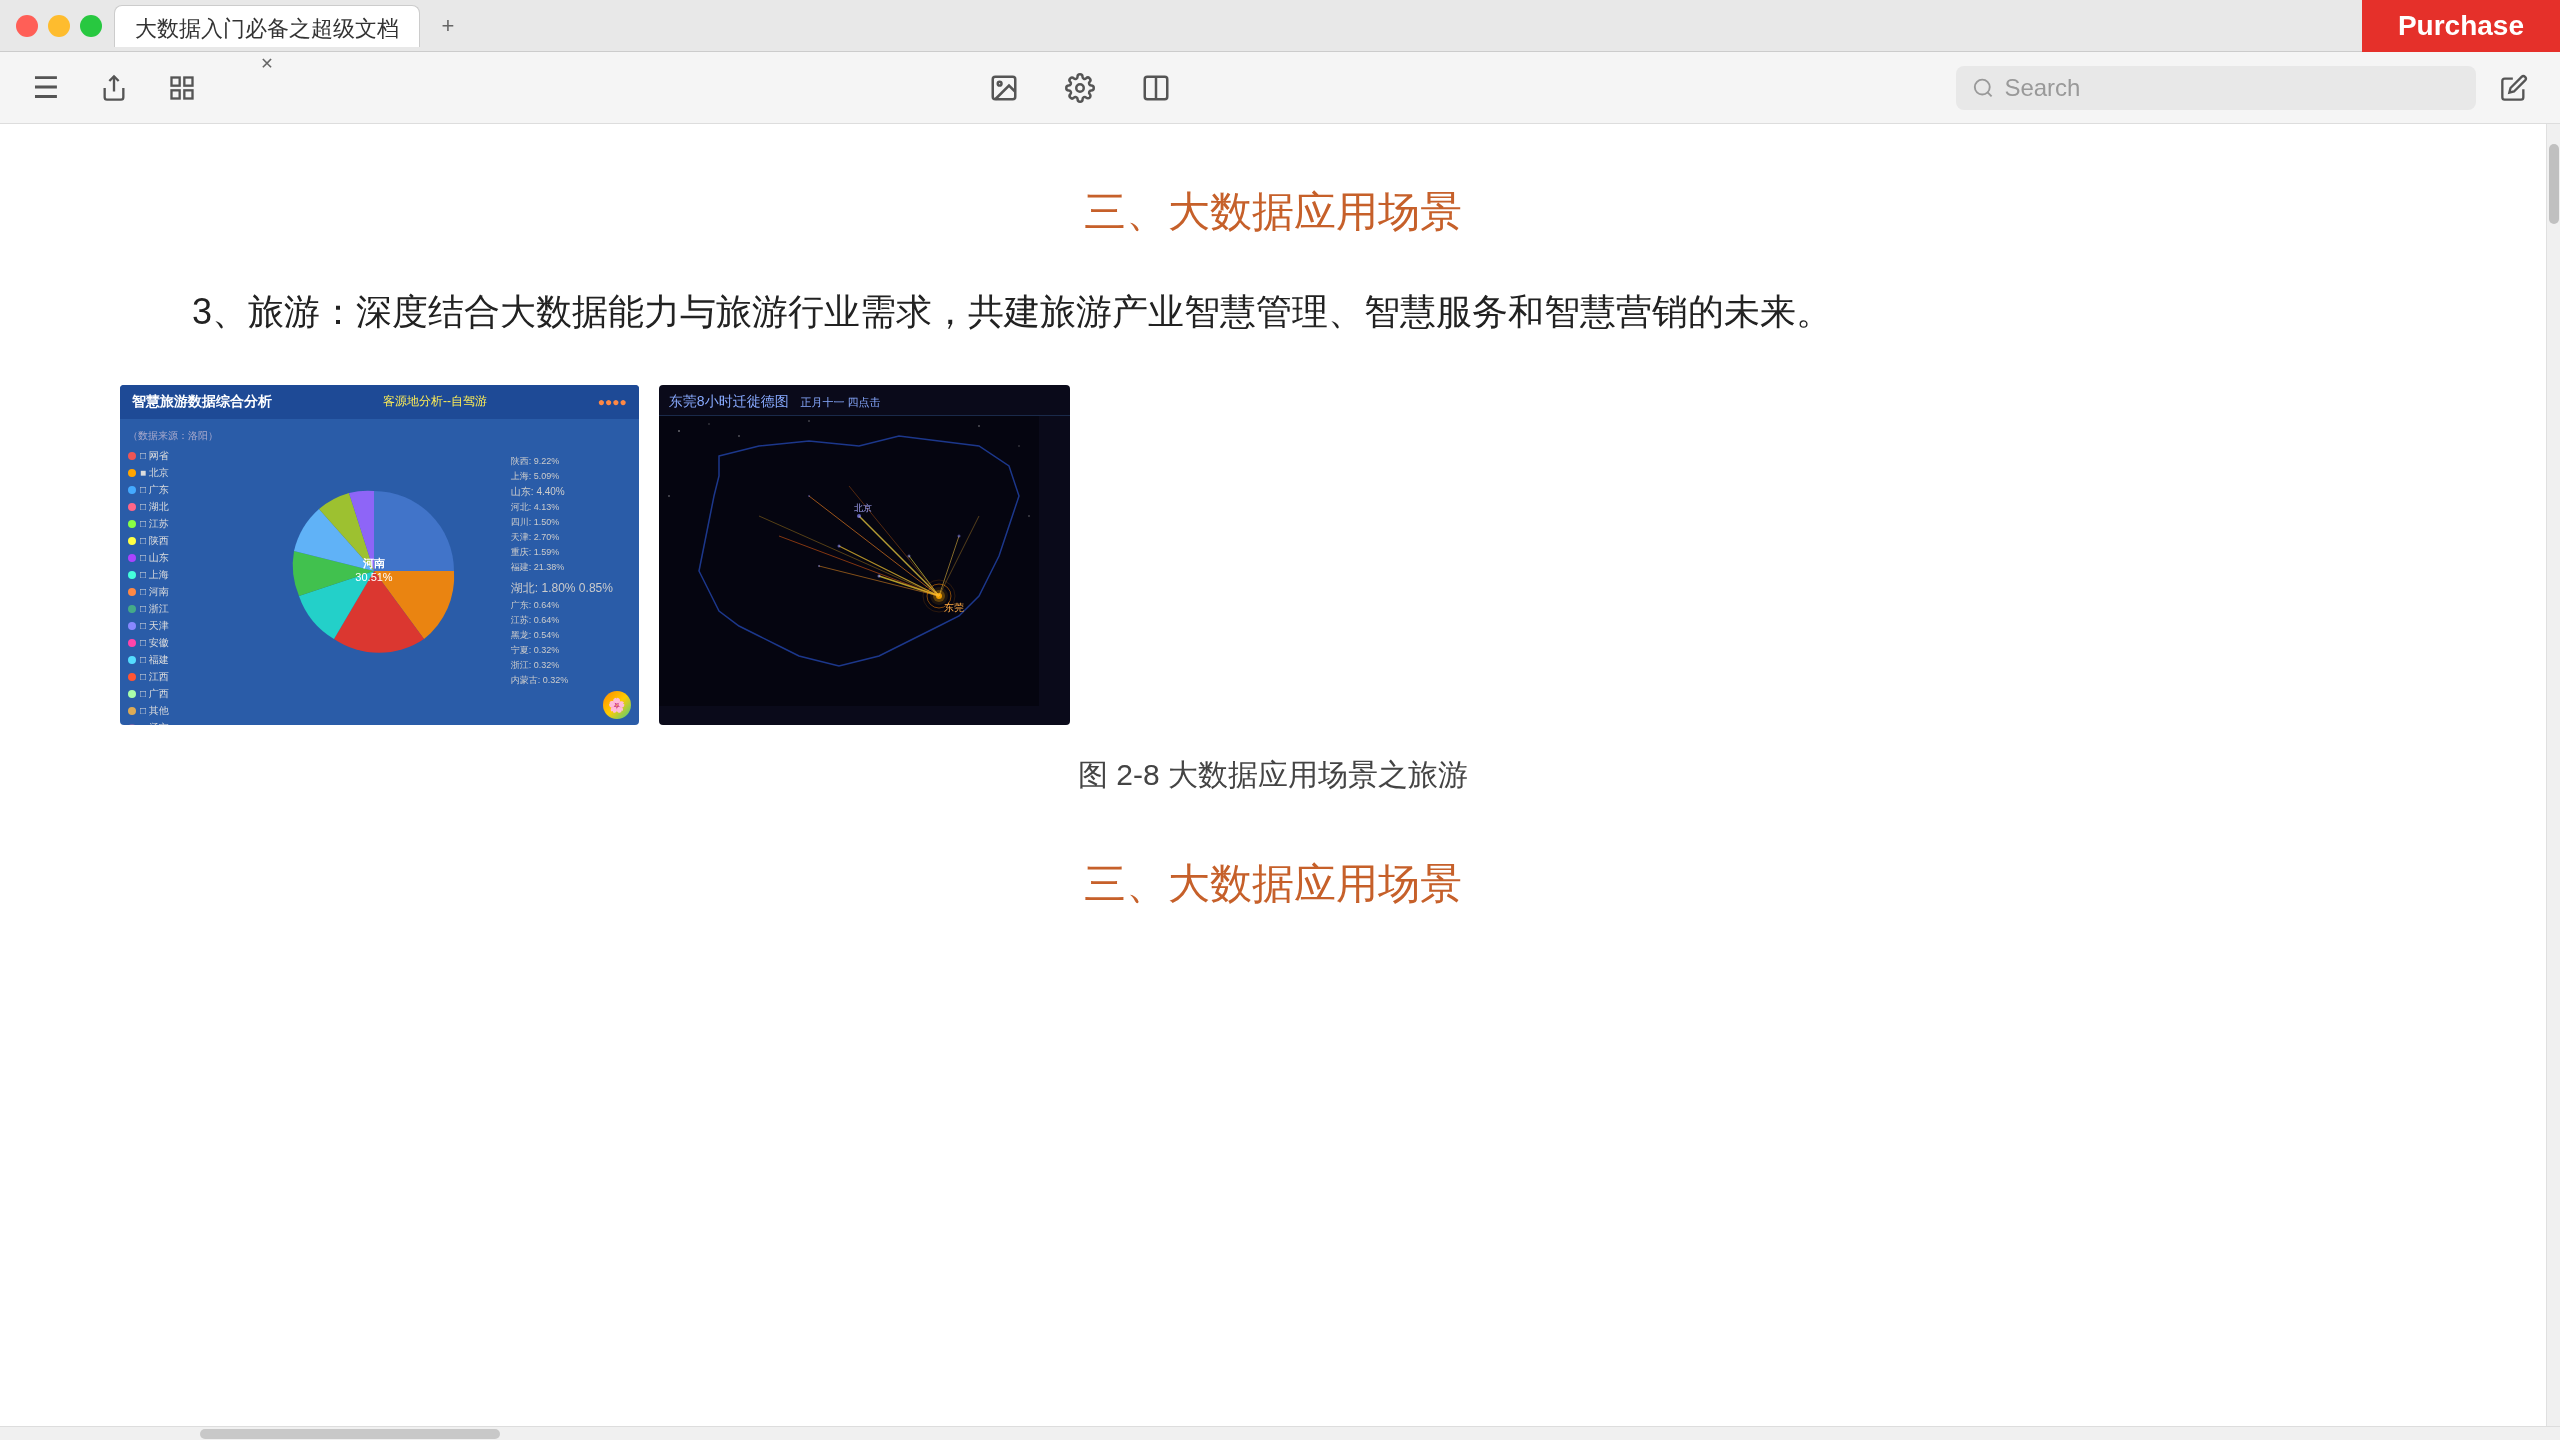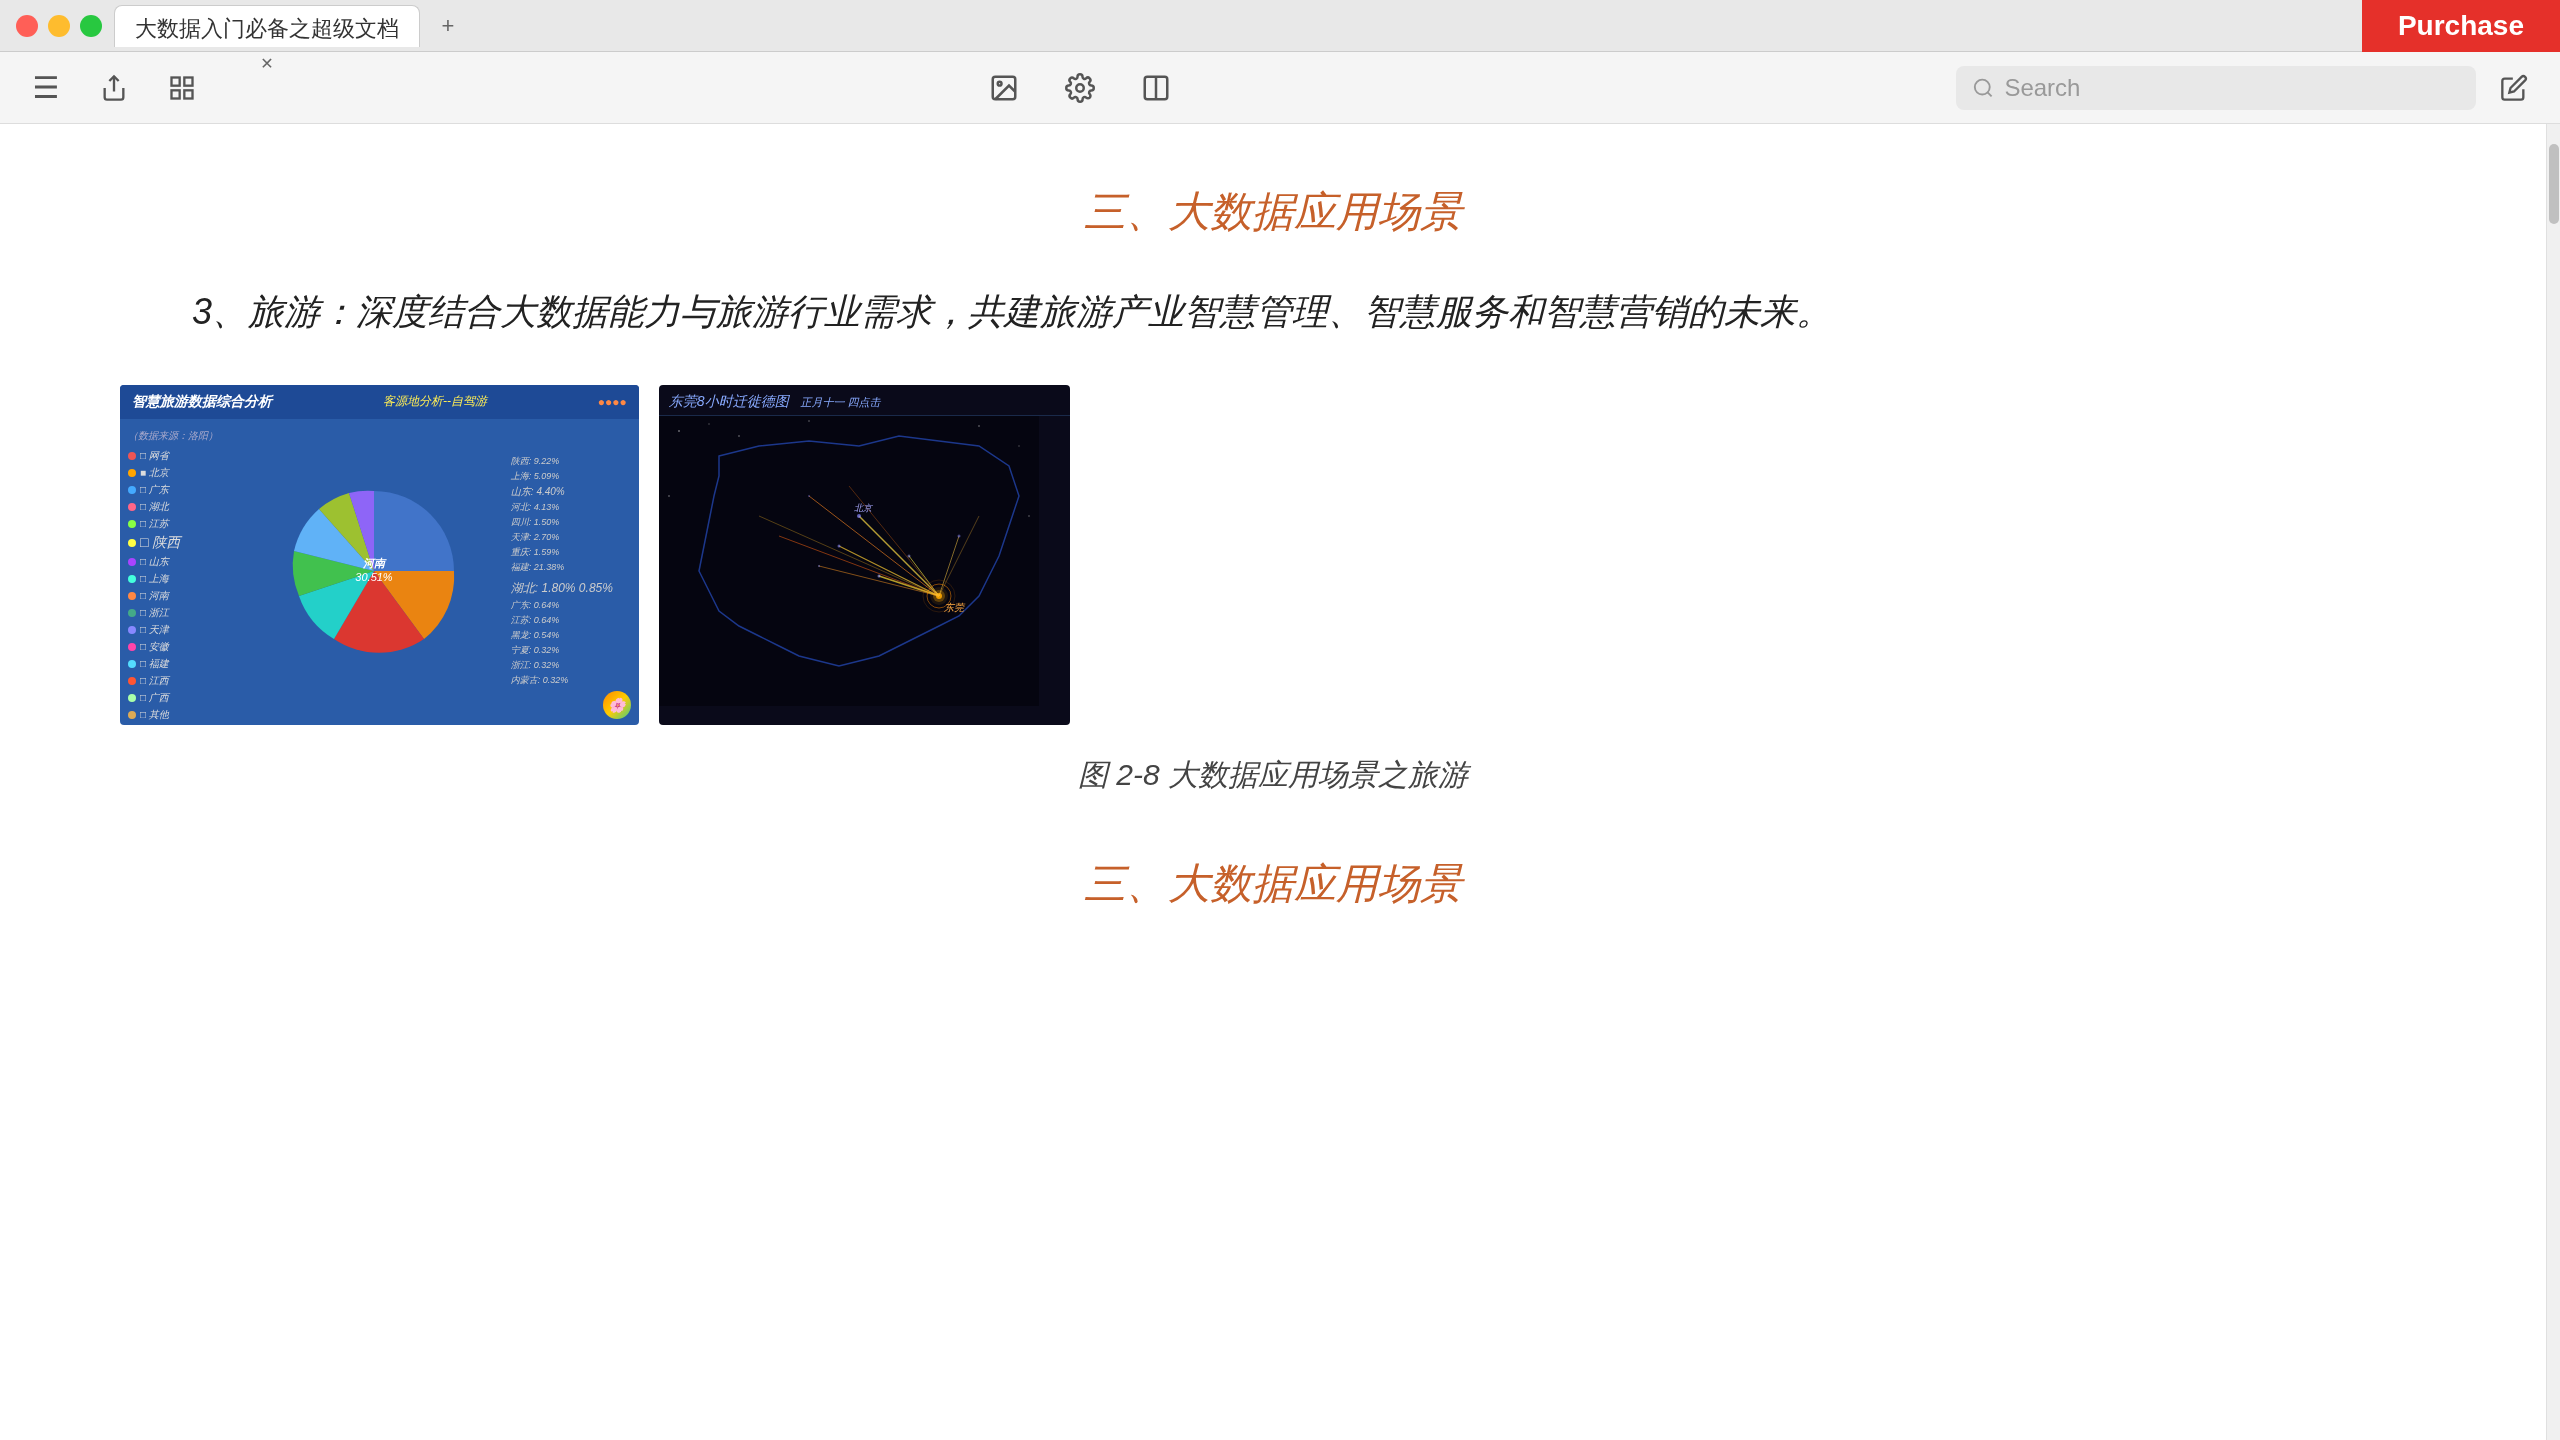--- a/index.html
+++ b/index.html
@@ -436,21 +436,21 @@
     </div>
     <div class="edit-btn">
       <svg width="28" height="28" viewBox="0 0 24 24" fill="none" stroke="#555" stroke-width="2">
         <path d="M11 4H4a2 2 0 00-2 2v14a2 2 0 002 2h14a2 2 0 002-2v-7"></path>
         <path d="M18.5 2.5a2.121 2.121 0 013 3L12 15l-4 1 1-4 9.5-9.5z"></path>
       </svg>
     </div>
   </div>
 </div>
 
-<div style="display:flex; flex-direction:row; height: calc(1440px - 52px - 72px); font-style: italic;">
+<div style="display:flex; flex-direction:column; height: calc(1440px - 52px - 72px);">
   <div style="display:flex; flex:1; overflow:hidden;">
 
     <div class="page-area">
 
       <div class="section-heading">三、大数据应用场景</div>
 
       <div class="body-text">3、旅游：深度结合大数据能力与旅游行业需求，共建旅游产业智慧管理、智慧服务和智慧营销的未来。</div>
 
       <div class="image-container">
 
@@ -481,21 +481,21 @@
               <div class="legend-item">
                   <div class="legend-dot" style="background:#ff6688;"></div>
                   <span style="font-size:10px;color:#ddd;">□ 湖北</span>
                 </div>
               <div class="legend-item">
                   <div class="legend-dot" style="background:#88ff44;"></div>
                   <span style="font-size:10px;color:#ddd;">□ 江苏</span>
                 </div>
               <div class="legend-item">
                   <div class="legend-dot" style="background:#ffff44;"></div>
-                  <span style="font-size:14px;color:#ddd;text-align:right;">□ 陕西</span>
+                  <span style="font-size:10px;color:#ddd;text-align:right;">□ 陕西</span>
                 </div>
               <div class="legend-item">
                   <div class="legend-dot" style="background:#aa44ff;"></div>
                   <span style="font-size:10px;color:#ddd;">□ 山东</span>
                 </div>
               <div class="legend-item">
                   <div class="legend-dot" style="background:#44ffdd;"></div>
                   <span style="font-size:10px;color:#ddd;">□ 上海</span>
                 </div>
               <div class="legend-item">

